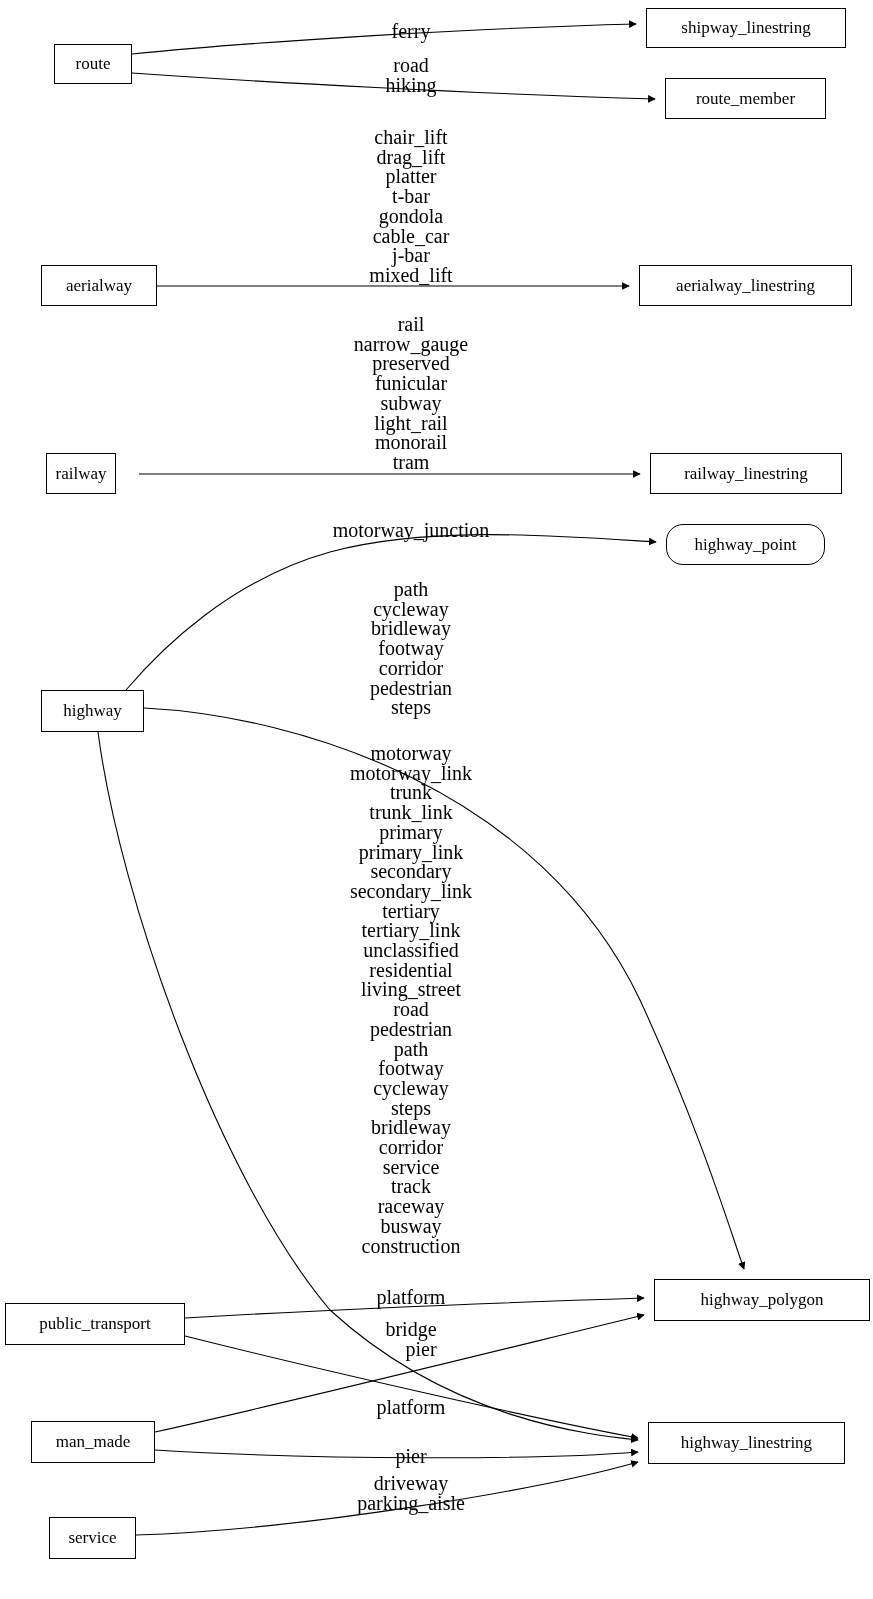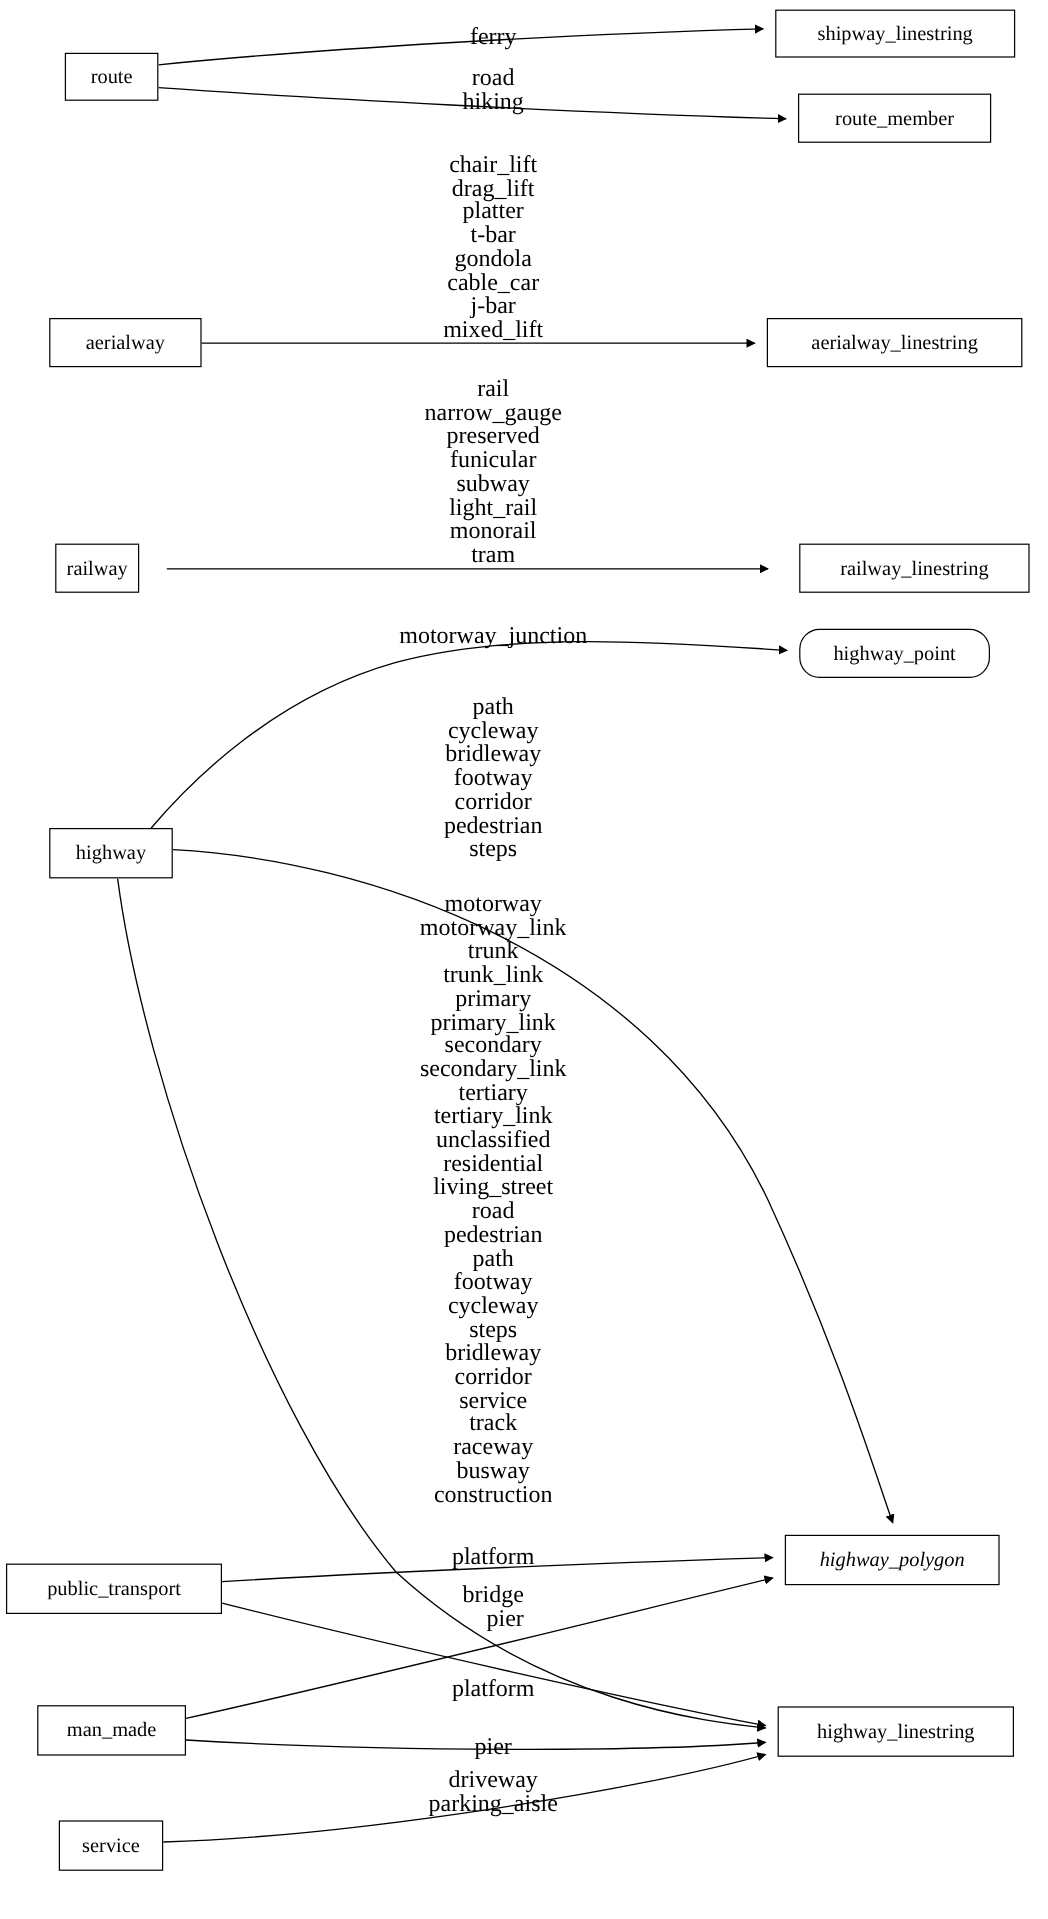--- a/index.html
+++ b/index.html
@@ -79,39 +79,39 @@
   <div id="nodes-layer">
       <div class="node" style="left: 54px; top: 44px; width: 78px; height: 40px;">
         <span>route</span>
       </div>
       <div class="node" style="left: 646px; top: 8px; width: 200px; height: 40px;">
         <span>shipway_linestring</span>
       </div>
       <div class="node" style="left: 665px; top: 78px; width: 161px; height: 41px;">
         <span>route_member</span>
       </div>
-      <div class="node" style="left: 41px; top: 265px; width: 127px; height: 41px;">
+      <div class="node" style="left: 41px; top: 265px; width: 116px; height: 41px;">
         <span>aerialway</span>
       </div>
       <div class="node" style="left: 639px; top: 265px; width: 213px; height: 41px;">
         <span>aerialway_linestring</span>
       </div>
       <div class="node" style="left: 46px; top: 453px; width: 70px; height: 41px;">
         <span>railway</span>
       </div>
-      <div class="node" style="left: 650px; top: 453px; width: 192px; height: 41px; margin-left: 16px;">
+      <div class="node" style="left: 650px; top: 453px; width: 192px; height: 41px;">
         <span>railway_linestring</span>
       </div>
       <div class="node" style="left: 666px; top: 524px; width: 159px; height: 41px; border-radius: 17px;">
         <span>highway_point</span>
       </div>
       <div class="node" style="left: 41px; top: 690px; width: 103px; height: 42px;">
         <span>highway</span>
       </div>
-      <div class="node" style="left: 654px; top: 1279px; width: 179px; height: 42px; font-style: italic;">
+      <div class="node" style="left: 654px; top: 1279px; width: 216px; height: 42px;">
         <span>highway_polygon</span>
       </div>
       <div class="node" style="left: 5px; top: 1303px; width: 180px; height: 42px;">
         <span>public_transport</span>
       </div>
       <div class="node" style="left: 31px; top: 1421px; width: 124px; height: 42px;">
         <span>man_made</span>
       </div>
       <div class="node" style="left: 648px; top: 1422px; width: 197px; height: 42px;">
         <span>highway_linestring</span>

